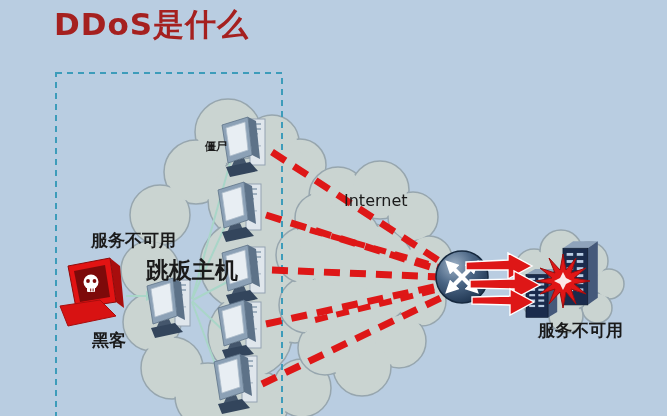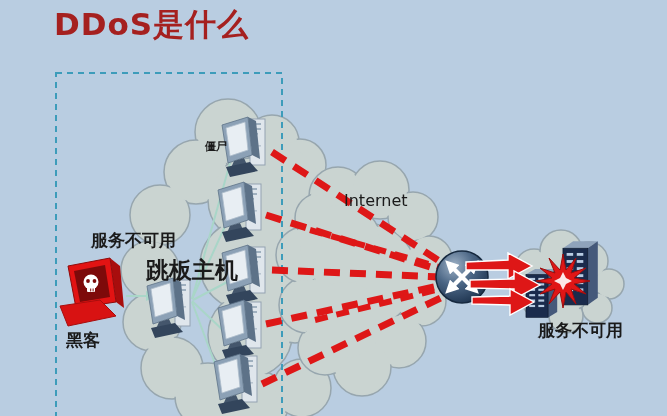--- a/index.html
+++ b/index.html
@@ -9,21 +9,21 @@
     background:#b9cde1;
     overflow:hidden;
     font-family:"DejaVu Sans","Liberation Sans",sans-serif;
   }
   .lbl{position:absolute;white-space:nowrap;color:#1a1a1a;}
   #title{left:54px;top:4px;font-size:31px;font-weight:bold;color:#a5201f;letter-spacing:1px;}
   #botnet-label{left:94px;top:144px;font-size:21px;font-weight:bold;color:#f0a93c;letter-spacing:3px;}
   #zombie-label{left:205px;top:139px;font-size:11px;font-weight:bold;}
   #command-label{left:91px;top:229px;font-size:17px;font-weight:bold;}
   #springboard-label{left:146px;top:255px;font-size:23px;font-weight:bold;}
-  #hacker-label{left:66px;top:329px;font-size:17px;font-weight:bold;}
+  #hacker-label{left:92px;top:329px;font-size:17px;font-weight:bold;}
   #internet-label{left:344px;top:191px;font-size:16px;font-weight:500;}
   #service-label{left:538px;top:319px;font-size:17px;font-weight:600;}
   svg{position:absolute;left:0;top:0;}
 </style>
 </head>
 <body>
 
 <div id="stage">
 
 <svg width="667" height="416" viewBox="0 0 667 416">

